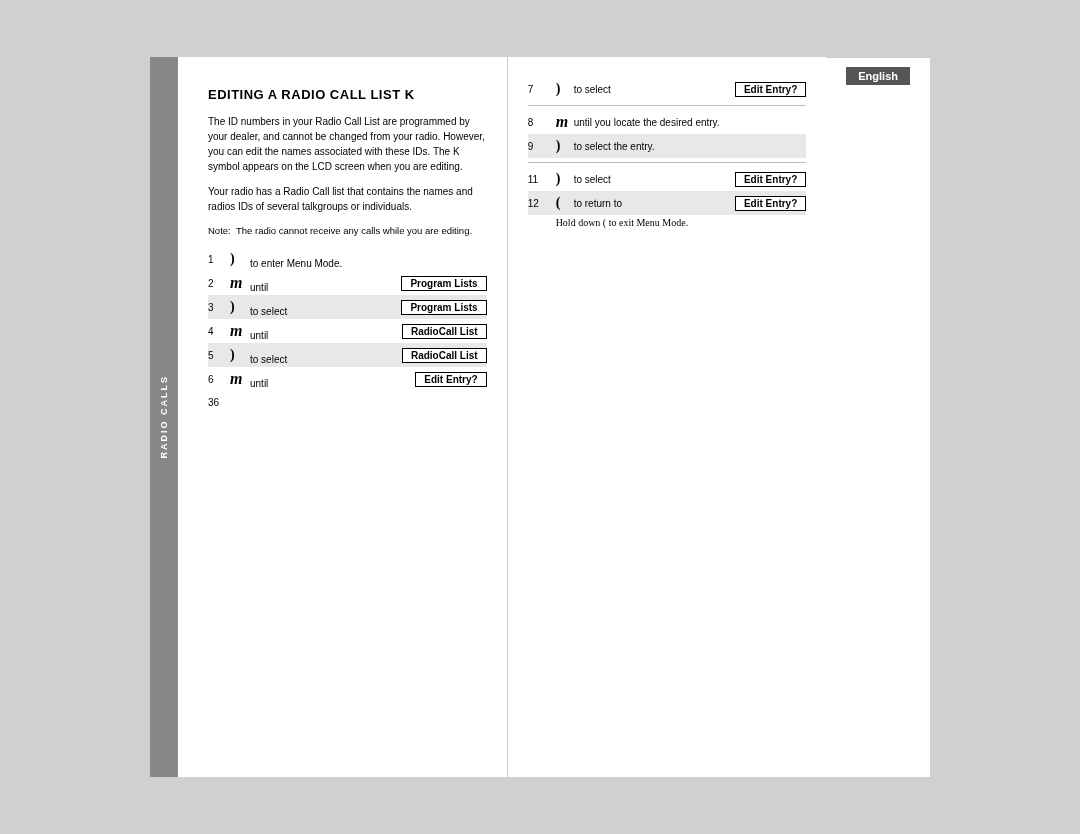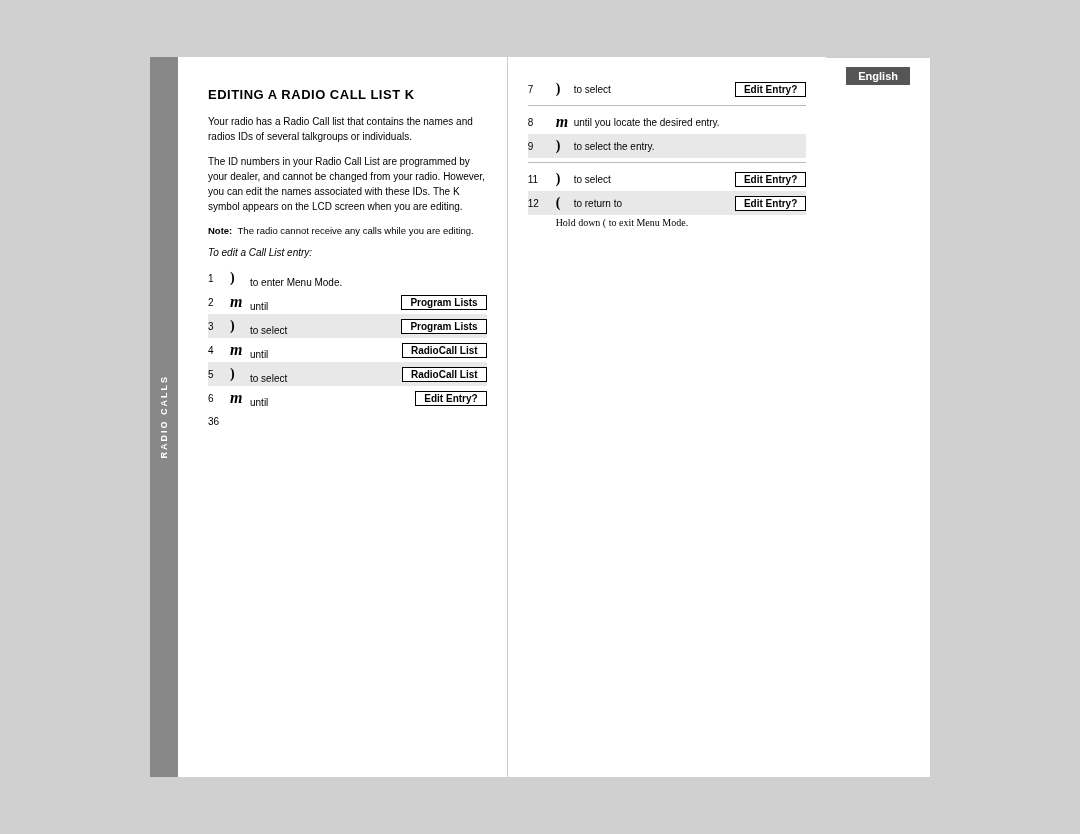--- a/index.html
+++ b/index.html
@@ -93,21 +93,21 @@
       margin-bottom: 10px;
       color: #000;
     }
     .note-text {
       font-size: 9.5px;
       line-height: 1.4;
       color: #000;
       margin-bottom: 10px;
     }
     .note-label {
-      font-weight: bold;
+      font-weight: normal;
     }
     .to-edit-label {
       font-size: 10px;
       font-style: italic;
       margin-bottom: 8px;
     }
     
     .step-row {
       display: flex;
       align-items: center;
@@ -203,29 +203,28 @@
   <div class="side-tab">
     <span class="side-tab-label">Radio Calls</span>
   </div>
 
   <div class="content">
     <div class="two-col">
 
       <div class="left-col">
         <div class="section-title">EDITING A RADIO CALL LIST K</div>
 
+        <p class="body-text">The ID numbers in your Radio Call List are programmed by your dealer, and cannot be changed from your radio. However, you can edit the names associated with these IDs. The K  symbol appears on the LCD screen when you are editing.</p>
         <p class="body-text">Your radio has a Radio Call list that contains the names and radios IDs of several talkgroups or individuals.</p>
-        <p class="body-text">The ID numbers in your Radio Call List are programmed by your dealer, and cannot be changed from your radio. However, you can edit the names associated with these IDs. The K  symbol appears on the LCD screen when you are editing.</p>
 
         <p class="note-text">
           <span class="note-label">Note:</span>
           &nbsp;<span>The radio cannot receive any calls while you are editing.</span>
         </p>
 
-        <p class="to-edit-label">To edit a Call List entry:</p>
 
         <div>
 
           <div class="step-row">
             <span class="step-num">1</span>
             <span class="step-icon">)</span>
             <span class="step-desc">to enter Menu Mode.</span>
           </div>
 
           <div class="step-row">

